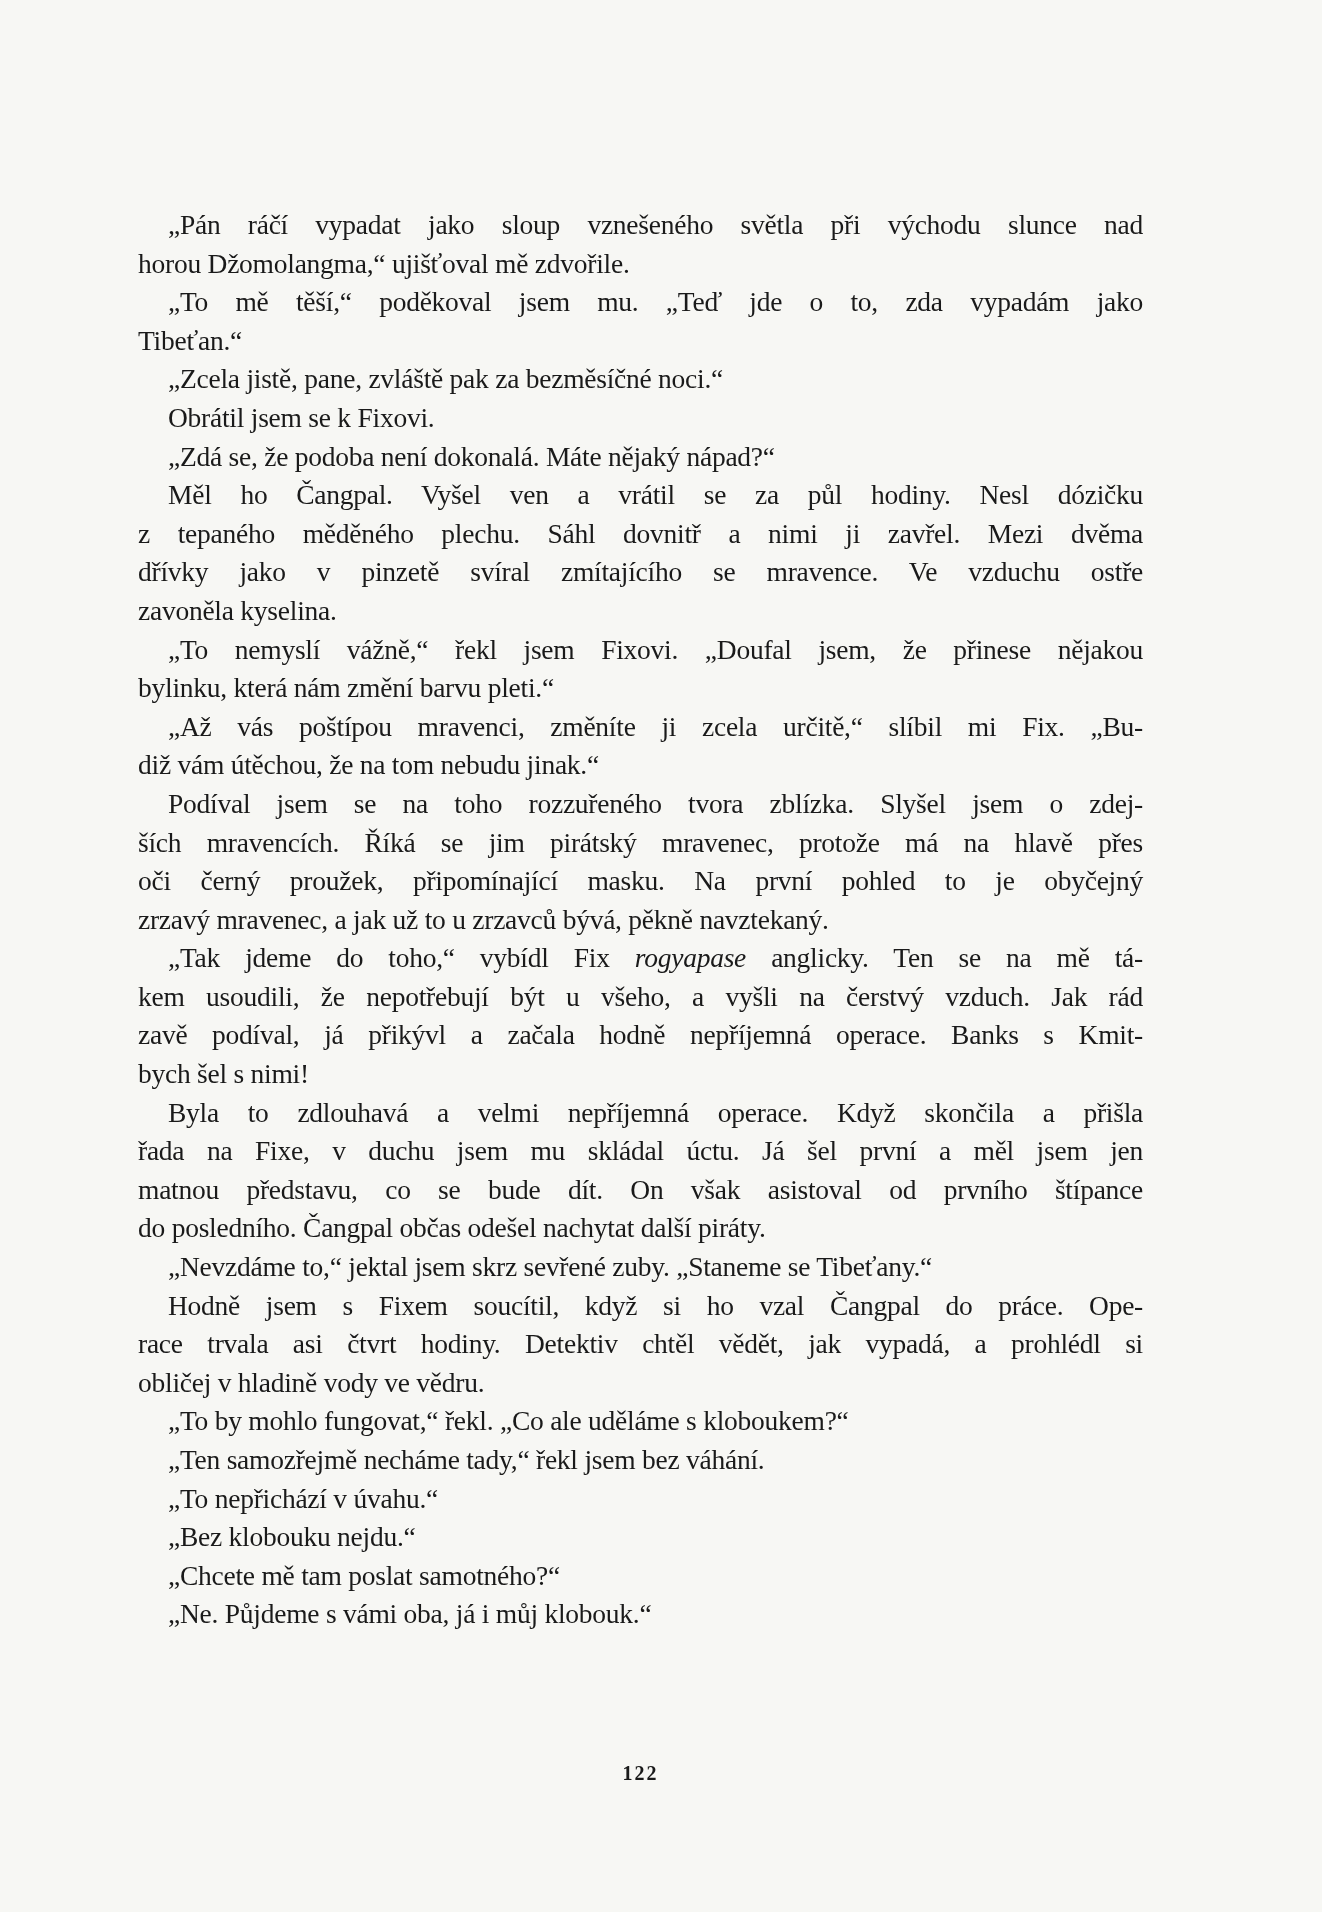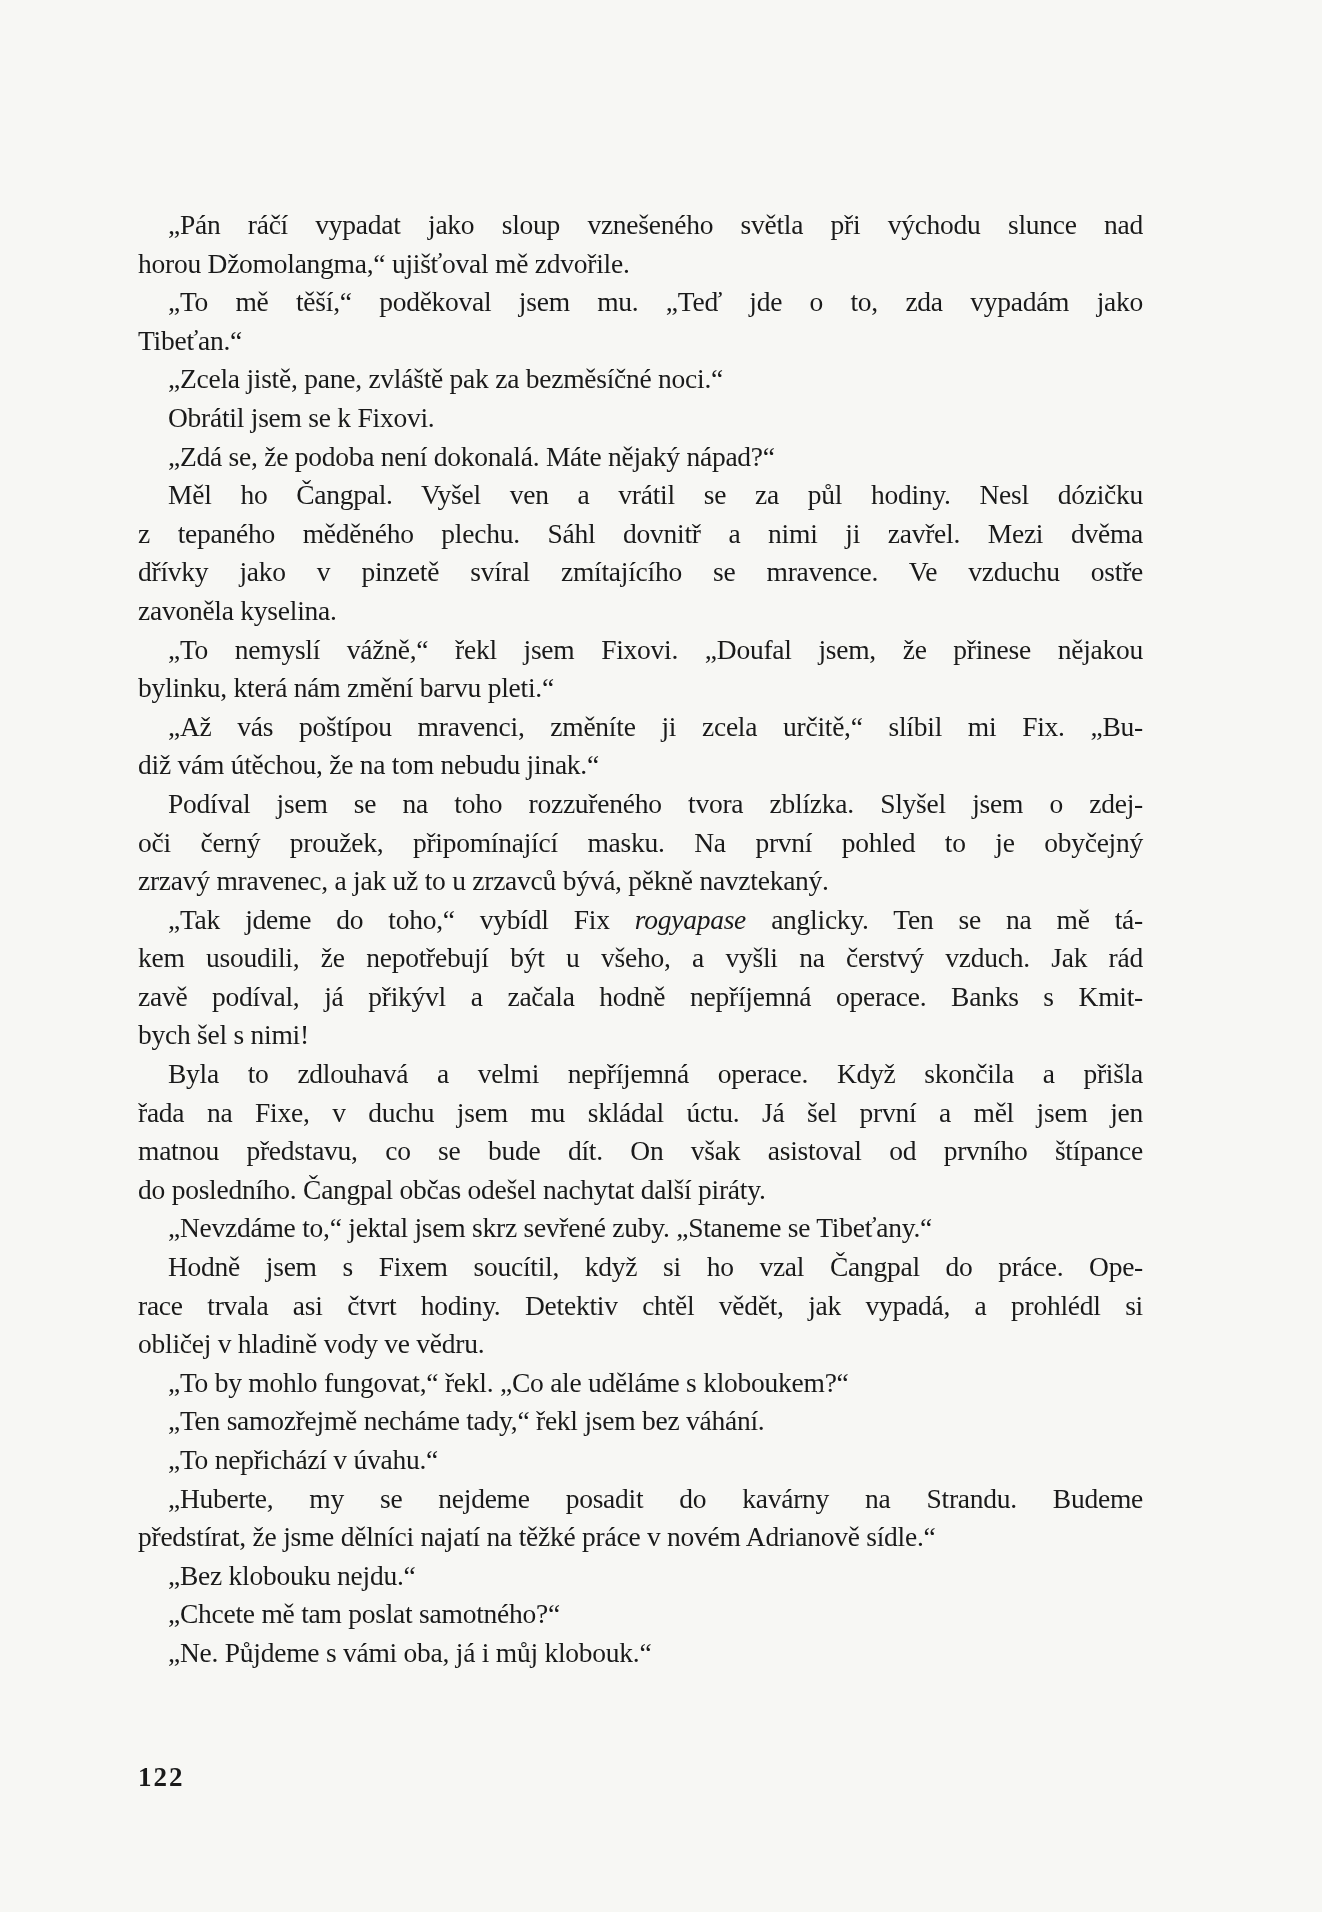--- a/index.html
+++ b/index.html
@@ -33,22 +33,22 @@
     white-space: normal;
   }
   .line.end { text-align-last: left; }
   .line.ind { text-indent: 30px; }
   .line i { font-style: italic; }
   .folio {
     position: absolute;
     top: 1762px;
     left: 138px;
     width: 1005px;
-    text-align: left;
-    font-size: 27px;
+    text-align: center;
+    font-size: 20px;
     font-weight: 600;
     letter-spacing: 2px;
   }
 </style>
 </head>
 <body style="background-color: rgb(247, 247, 244); color: rgb(26, 26, 26);">
 
 <div class="page">
   <div class="text-block">
       <div class="para">
@@ -77,20 +77,21 @@
       <div class="para">
         <div class="line ind">„To nemyslí vážně,“ řekl jsem Fixovi. „Doufal jsem, že přinese nějakou</div>
         <div class="line end">bylinku, která nám změní barvu pleti.“</div>
       </div>
       <div class="para">
         <div class="line ind">„Až vás poštípou mravenci, změníte ji zcela určitě,“ slíbil mi Fix. „Bu-</div>
         <div class="line end">diž vám útěchou, že na tom nebudu jinak.“</div>
       </div>
       <div class="para">
         <div class="line ind">Podíval jsem se na toho rozzuřeného tvora zblízka. Slyšel jsem o zdej-</div>
+        <div class="line">ších mravencích. Říká se jim pirátský mravenec, protože má na hlavě přes</div>
         <div class="line">oči černý proužek, připomínající masku. Na první pohled to je obyčejný</div>
         <div class="line end">zrzavý mravenec, a jak už to u zrzavců bývá, pěkně navztekaný.</div>
       </div>
       <div class="para">
         <div class="line ind">„Tak jdeme do toho,“ vybídl Fix <i>rogyapase</i> anglicky. Ten se na mě tá-</div>
         <div class="line">kem usoudili, že nepotřebují být u všeho, a vyšli na čerstvý vzduch. Jak rád</div>
         <div class="line">zavě podíval, já přikývl a začala hodně nepříjemná operace. Banks s Kmit-</div>
         <div class="line end">bych šel s nimi!</div>
       </div>
       <div class="para">
@@ -110,24 +111,20 @@
       <div class="para">
         <div class="line ind end">„To by mohlo fungovat,“ řekl. „Co ale uděláme s kloboukem?“</div>
       </div>
       <div class="para">
         <div class="line ind end">„Ten samozřejmě necháme tady,“ řekl jsem bez váhání.</div>
       </div>
       <div class="para">
         <div class="line ind end">„To nepřichází v úvahu.“</div>
       </div>
       <div class="para">
-        <div class="line ind">„Huberte, my se nejdeme posadit do kavárny na Strandu. Budeme</div>
-        <div class="line end">předstírat, že jsme dělníci najatí na těžké práce v novém Adrianově sídle.“</div>
-      </div>
-      <div class="para">
         <div class="line ind end">„Bez klobouku nejdu.“</div>
       </div>
       <div class="para">
         <div class="line ind end">„Chcete mě tam poslat samotného?“</div>
       </div>
       <div class="para">
         <div class="line ind end">„Ne. Půjdeme s vámi oba, já i můj klobouk.“</div>
       </div>
     </div>
   <div class="folio">122</div>

